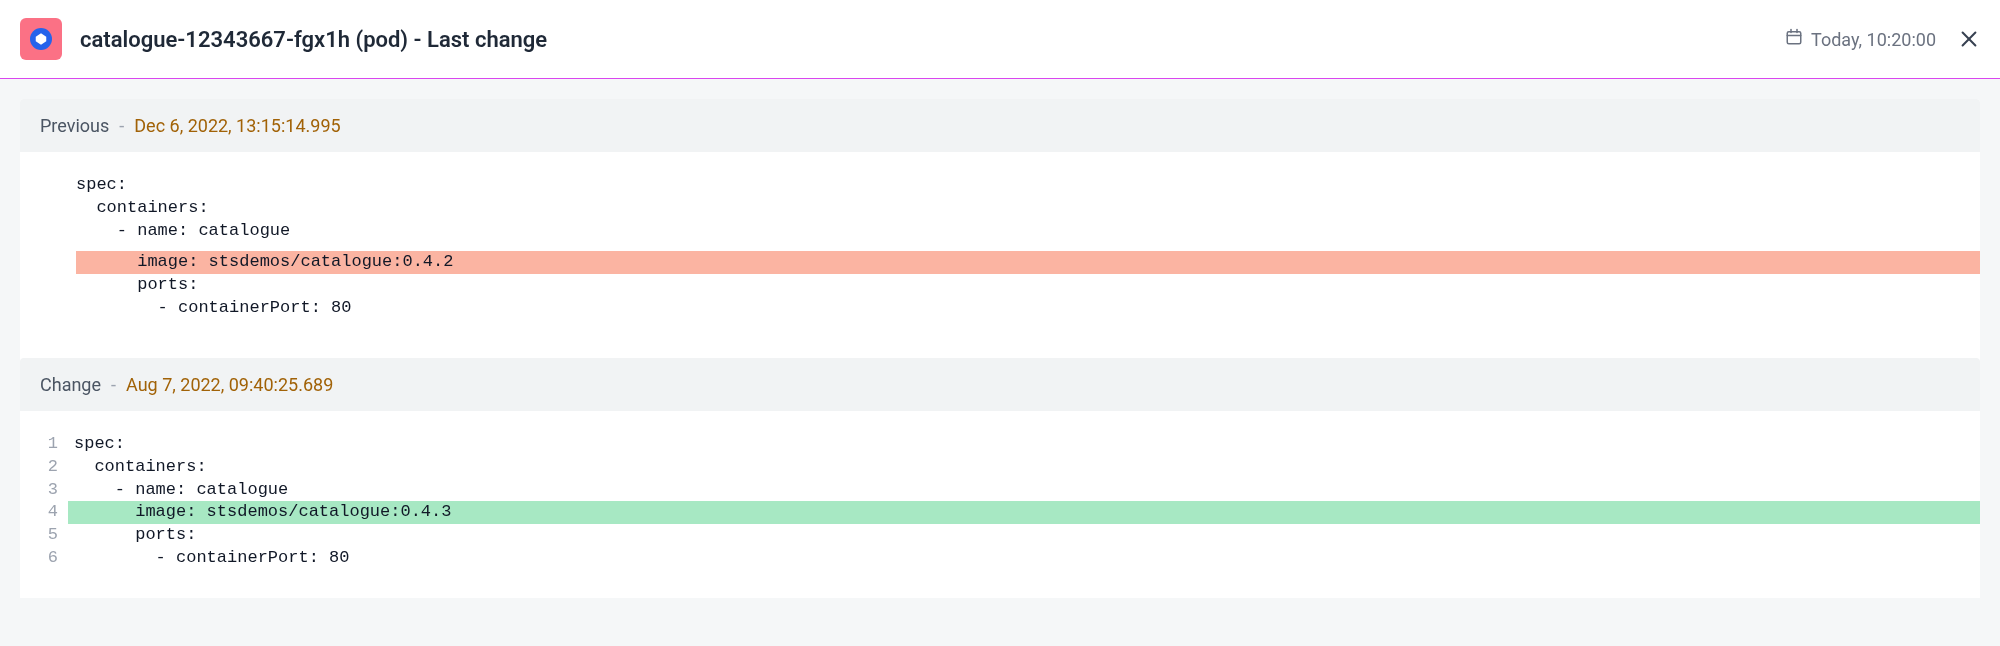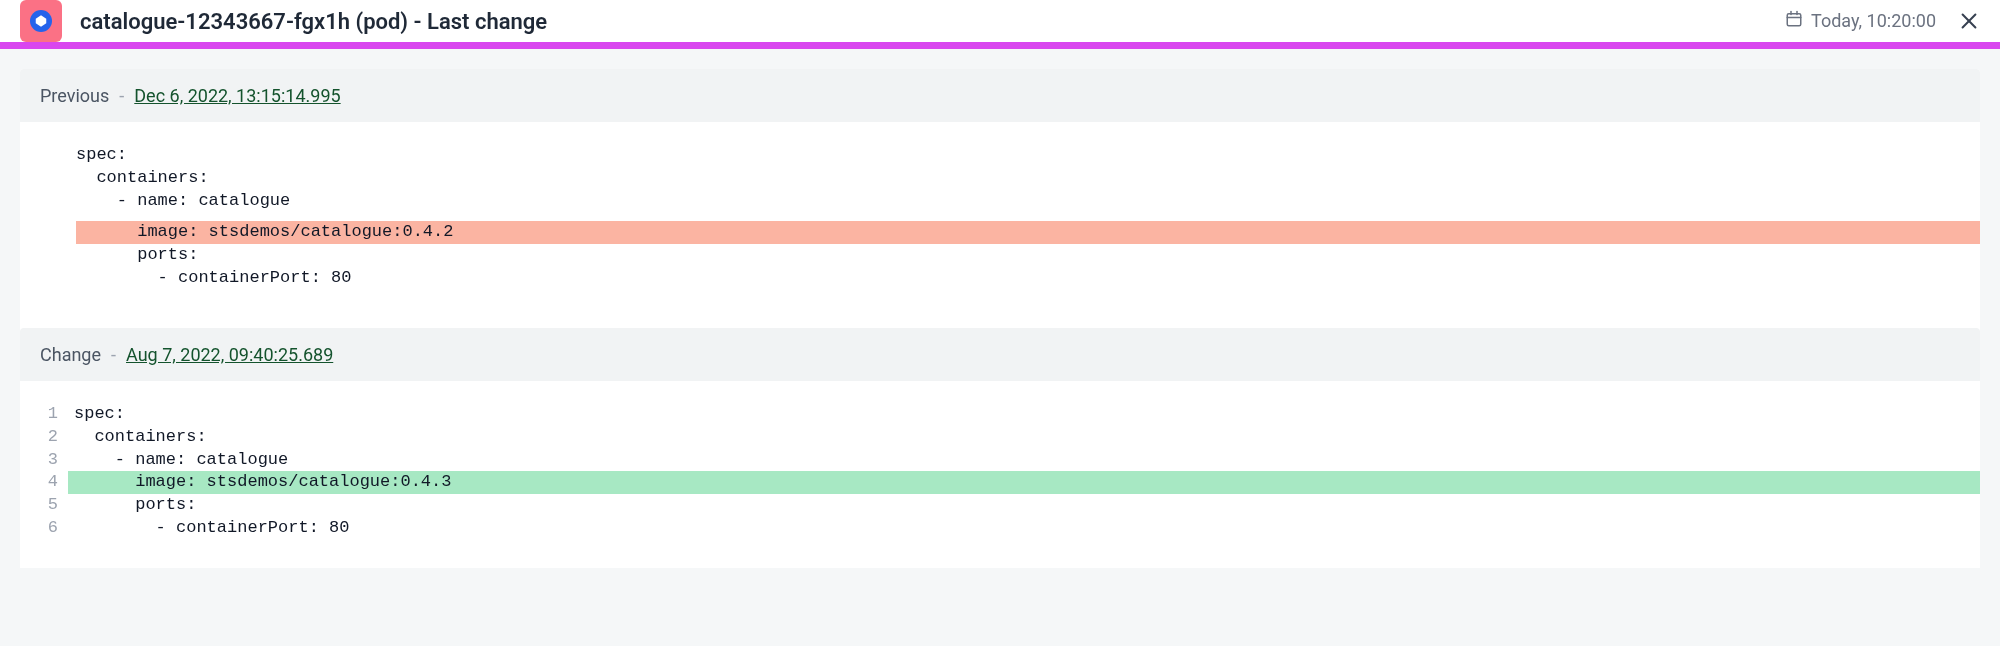--- a/index.html
+++ b/index.html
@@ -6,23 +6,23 @@
   html, body { width: 100%; height: 100%; }
   body {
     font-family: -apple-system, BlinkMacSystemFont, "Segoe UI", Roboto, Helvetica, Arial, sans-serif;
     background: #f5f7f8;
     color: #1a1a1a;
     font-size: 18px;
   }
   .header {
     display: flex;
     align-items: center;
-    padding: 0 20px;
+    padding: 18px 20px;
     background: #ffffff;
-    border-bottom: 7px solid #d946ef;
+    border-bottom: 1px solid #d946ef;
   }
   .app-icon {
     width: 42px;
     height: 42px;
     border-radius: 6px;
     background: #fb7185;
     display: flex;
     align-items: center;
     justify-content: center;
     margin-right: 18px;
@@ -45,20 +45,21 @@
     flex: 1;
   }
   .header-right {
     display: flex;
     align-items: center;
     gap: 22px;
     color: #6b7280;
   }
   .calendar-group {
     display: flex;
+    align-items: center;
     gap: 8px;
     font-size: 18px;
   }
   .close-btn {
     cursor: pointer;
     color: #374151;
     display: flex;
   }
   .content {
     padding: 20px;
@@ -88,21 +89,21 @@
     background: #f1f3f4;
     padding: 16px 20px;
     font-size: 18px;
     color: #4b5563;
     display: flex;
     gap: 10px;
     border-radius: 4px 4px 0 0;
   }
   .diff-header .label { color: #4b5563; }
   .diff-header .dash { color: #9ca3af; }
-  .diff-header .stamp { color: #14532d; text-decoration: underline; }
+  .diff-header .stamp { color: #a16207; }
   .diff-body {
     background: #ffffff;
     padding: 22px 0 28px 0;
     font-family: "SFMono-Regular", Menlo, Consolas, "Liberation Mono", monospace;
     font-size: 17px;
     line-height: 1.35;
     color: #111827;
   }
   .code-row {
     display: flex;

